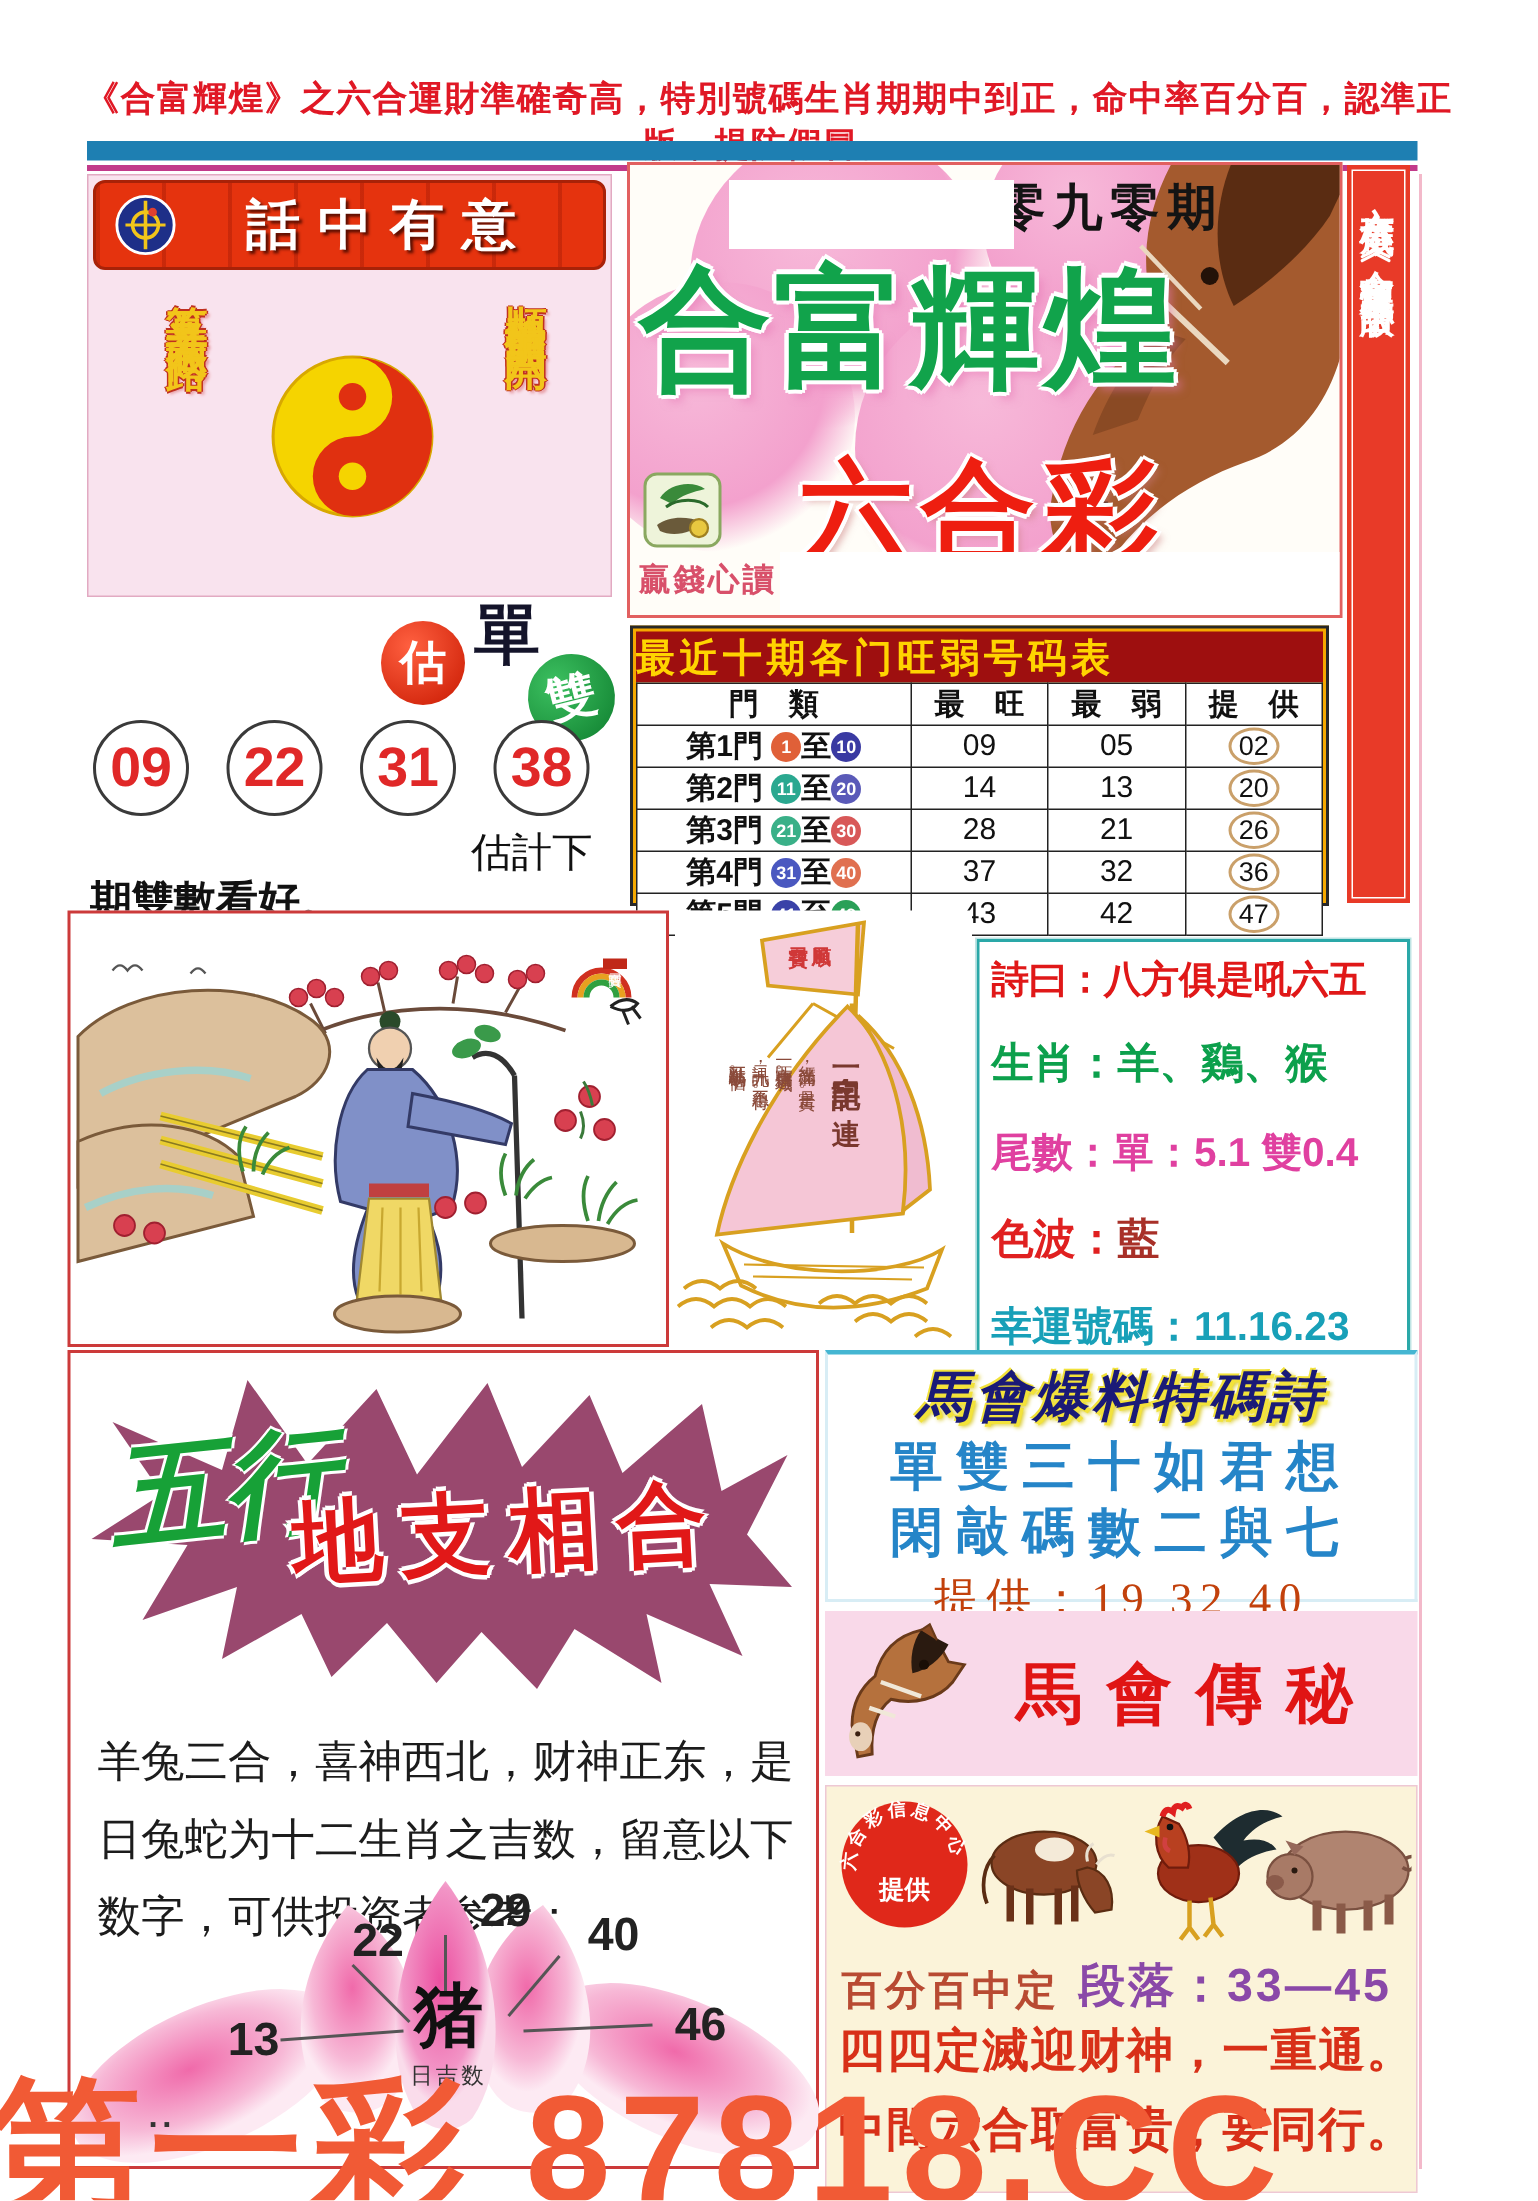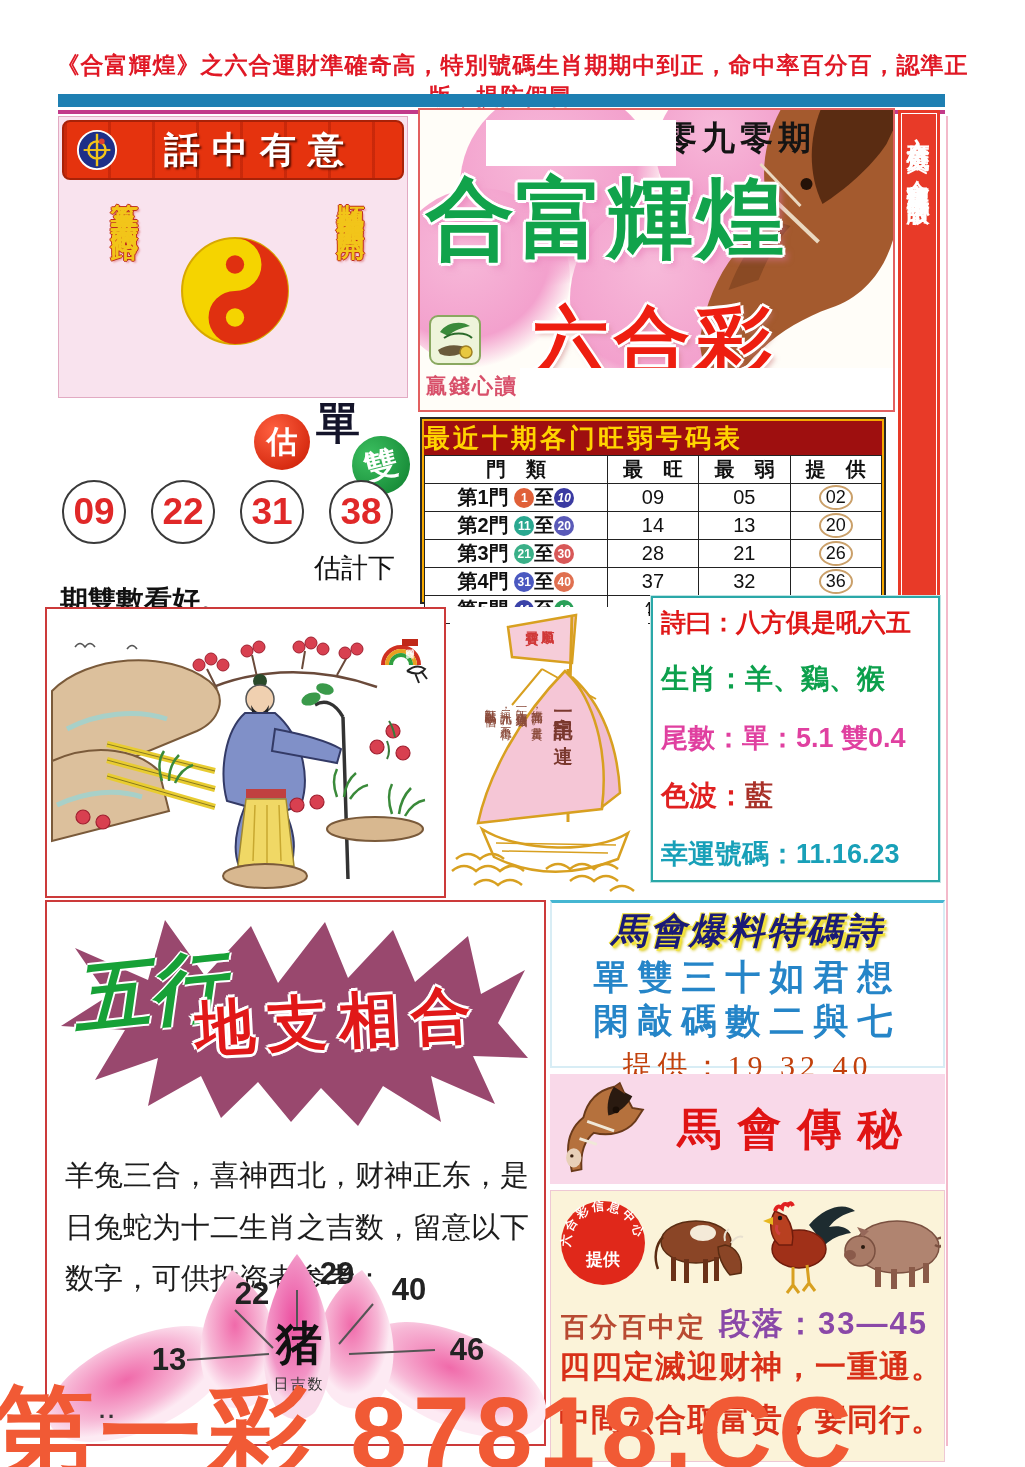--- a/index.html
+++ b/index.html
@@ -81,21 +81,21 @@
     writing-mode:vertical-rl; text-align:center; padding:2px 2px; letter-spacing:1px; }
 
   
   .panel-boat { left:450px; top:607px; width:198px; height:291px; background:#fff; }
   .flag-text { position:absolute; left:74px; top:14px; writing-mode:vertical-rl; color:#d03838; font-size:13px; font-weight:bold; line-height:1.2; }
   .boat-text { position:absolute; left:32px; top:94px; height:140px; writing-mode:vertical-rl; color:#8a4a3a; font-family:"Liberation Serif", serif; }
   .bt-big { font-size:19px; font-weight:bold; color:#7a382e; letter-spacing:2px; margin-left:6px; }
   .bt-small { font-size:11.5px; letter-spacing:1px; line-height:1.35; }
 
   
-  .box-fo { left:651px; top:596px; width:289px; height:286px; border:2px solid #2aa8a8; outline:1px solid #bfe4e4; background:#fff;
+  .box-fo { left:651px; top:626px; width:289px; height:286px; border:2px solid #2aa8a8; outline:1px solid #bfe4e4; background:#fff;
     padding:8px 8px; display:flex; flex-direction:column; justify-content:space-between; }
   .fo-row { font-weight:bold; white-space:nowrap; }
   .c-poem { color:#e01818; font-size:25px; }
   .c-band { color:#20248c; font-size:28px; }
   .c-zod  { color:#0ca04c; font-size:28px; }
   .c-tail { color:#e040a0; font-size:27px; }
   .c-wave { color:#e02020; font-size:28px; }
   .c-wave .val { color:#a83028; }
   .c-lucky{ color:#18a0b8; font-size:27px; }
 
@@ -229,21 +229,21 @@
         </colgroup>
       <tbody>
           <tr>
         <th>門　類</th>
         <th>最　旺</th>
         <th>最　弱</th>
         <th>提　供</th>
       </tr>
       <tr>
         <td class="door"><span>第1門</span>
-          <span class="ball" style="background: rgb(224, 96, 56);">1</span><span>至</span><span class="ball" style="background: rgb(58, 58, 162); font-style: italic;">10</span></td>
+          <span class="ball" style="background: rgb(224, 96, 56);">1</span><span>至</span><span class="ball" style="background: rgb(58, 58, 162);">10</span></td>
         <td>09</td>
         <td>05</td>
         <td><span class="oval">02</span></td>
       </tr>
       <tr>
         <td class="door"><span>第2門</span>
           <span class="ball" style="background: rgb(42, 168, 144);">11</span><span>至</span><span class="ball" style="background: rgb(90, 90, 184);">20</span></td>
         <td>14</td>
         <td>13</td>
         <td><span class="oval">20</span></td>

